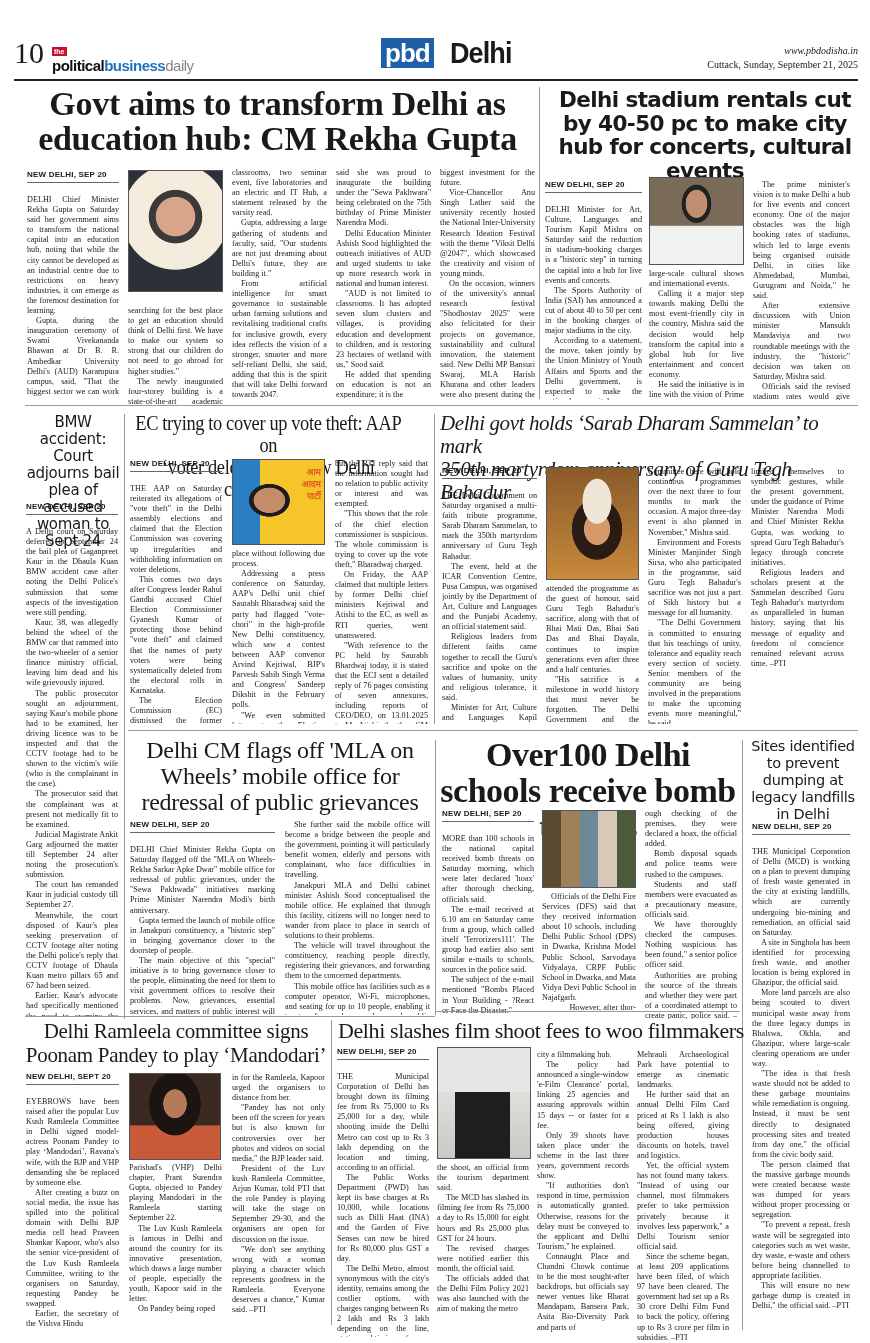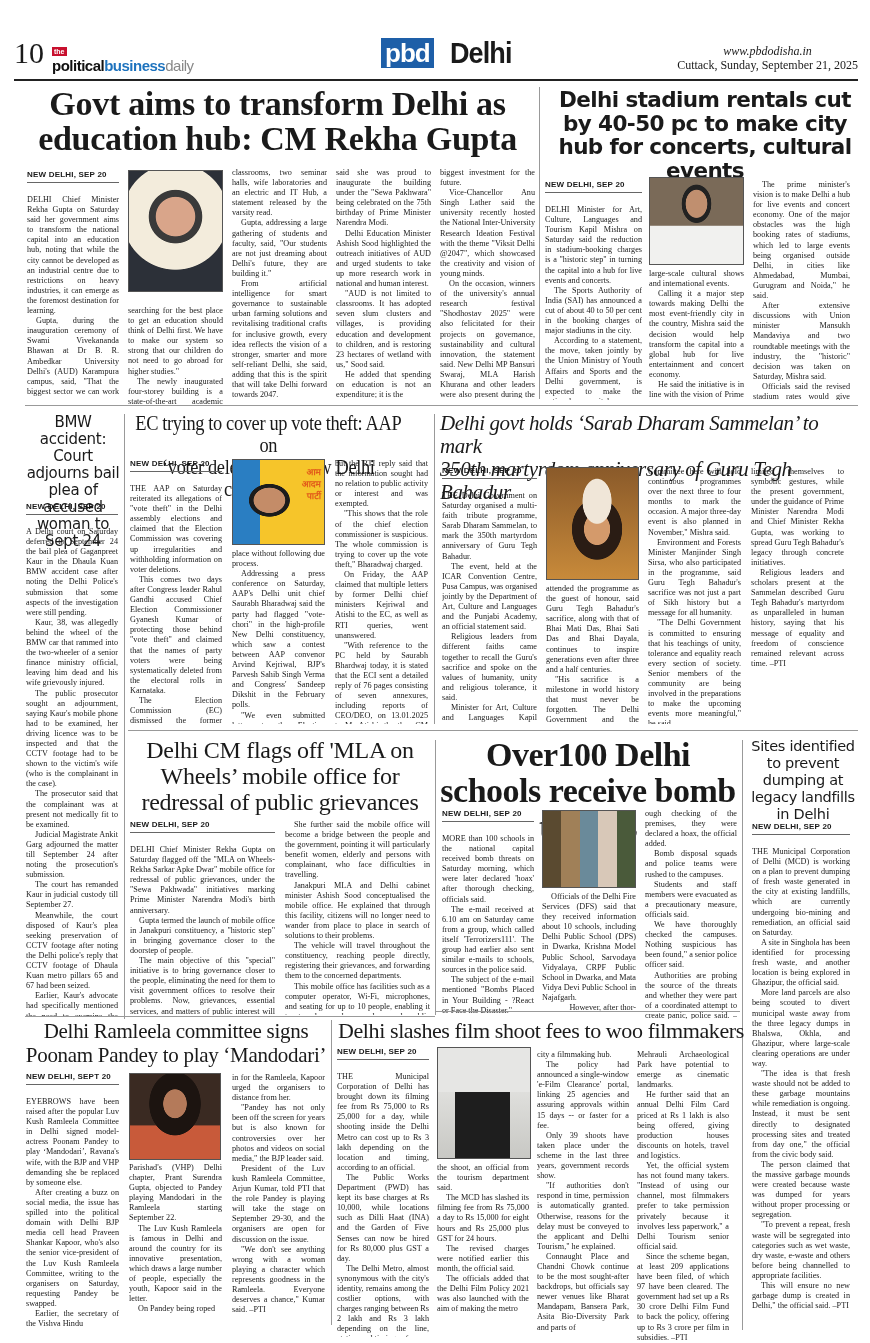--- a/index.html
+++ b/index.html
@@ -8,21 +8,21 @@
 .abs{position:absolute}
 .masthead{top:38px;left:14px;width:844px;height:40px}
 .pageno{position:absolute;left:0;top:-2px;font-size:30px;font-family:"Liberation Serif",serif}
 .brand{position:absolute;left:38px;top:2px}
 .brand .the{display:inline-block;background:#c8102e;color:#fff;font:bold 7px "Liberation Sans",sans-serif;padding:0 2px;line-height:9px}
 .brand .wm{font:bold 15px "Liberation Sans",sans-serif;letter-spacing:-0.5px;line-height:16px}
 .wm .p{color:#111}.wm .b{color:#1e73be}.wm .d{color:#888;font-weight:normal}
 .logo{position:absolute;left:367px;top:0;display:flex;align-items:center;gap:16px}
 .logo .pbd{background:#1e5fa8;color:#fff;font:bold 26px "Liberation Sans",sans-serif;padding:0 4px;line-height:30px;letter-spacing:-1px}
 .logo .city{font:bold 30px "Liberation Sans",sans-serif;letter-spacing:-1px;line-height:30px;transform:scaleX(.9);transform-origin:left}
-.dateline-top{position:absolute;right:0;top:6px;text-align:center;font-size:12px;line-height:14px}
+.dateline-top{position:absolute;right:0;top:6px;text-align:right;font-size:10px;line-height:14px}
 .dateline-top .url{font-style:italic}
 .rule{position:absolute;height:1px;background:#222}
 .grey{background:#999}
 .vr{position:absolute;width:1px;background:#999}
 h1,h2{font-weight:normal;text-align:center;line-height:1.02}
 .hl-serif{font-family:"Liberation Serif",serif}
 .hl-sans{font-family:"DejaVu Sans",sans-serif}
 .byline{font:bold 8px "Liberation Sans",sans-serif;border-bottom:1px solid #666;padding-bottom:3px;margin-bottom:12px;letter-spacing:.2px}
 .col{position:absolute;font-size:8.2px;line-height:10.1px;text-align:justify;hyphens:auto;overflow:hidden}
 .col p{text-indent:9px}
@@ -56,21 +56,21 @@
     <p class="first">DELHI Chief Minister Rekha Gupta on Saturday said her government aims to transform the national capital into an education hub, noting that while the city cannot be developed as an industrial centre due to restrictions on heavy industries, it can emerge as the foremost destination for learning.</p>
     <p>Gupta, during the inauguration ceremony of Swami Vivekananda Bhawan at Dr B. R. Ambedkar University Delhi's (AUD) Karampura campus, said, "That the biggest sector we can work on in Delhi is to make the city an education hub."</p>
 
   </div>
   <div class="photo" style="left:128px;top:170px;width:95px;height:122px;background:radial-gradient(circle at 50% 38%,#d9a58a 0 22%,#3a3a3a 23% 30%,#f3ecdc 31% 60%,#2c3038 61%)"></div>
   <div class="col" style="left:128px;top:306px;width:95px;height:102px">
     <p class="first">searching for the best place to get an education should think of Delhi first. We have to make our system so strong that our children do not need to go abroad for higher studies."</p>
     <p>The newly inaugurated four-storey building is a state-of-the-art academic complex with 18 smart</p>
   </div>
   <div class="col" style="left:232px;top:168px;width:95px;height:230px">
-    <p class="first">classrooms, two seminar halls, wife laboratories and an electric and IT Hub, a statement released by the varsity read.</p>
+    <p class="first">classrooms, two seminar event, five laboratories and an electric and IT Hub, a statement released by the varsity read.</p>
     <p>Gupta, addressing a large gathering of students and faculty, said, "Our students are not just dreaming about Delhi's future, they are building it."</p>
     <p>From artificial intelligence for smart governance to sustainable urban farming solutions and revitalising traditional crafts for inclusive growth, every idea reflects the vision of a stronger, smarter and more self-reliant Delhi, she said, adding that this is the spirit that will take Delhi forward towards 2047.</p>
 
   </div>
   <div class="col" style="left:336px;top:168px;width:95px;height:230px">
     <p class="first">said she was proud to inaugurate the building under the "Sewa Pakhwara" being celebrated on the 75th birthday of Prime Minister Narendra Modi.</p>
     <p>Delhi Education Minister Ashish Sood highlighted the outreach initiatives of AUD and urged students to take up more research work in national and human interest.</p>
     <p>"AUD is not limited to classrooms. It has adopted seven slum clusters and villages, is providing education and development to children, and is restoring 23 hectares of wetland with us," Sood said.</p>
     <p>He added that spending on education is not an expenditure; it is the</p>
   </div>

